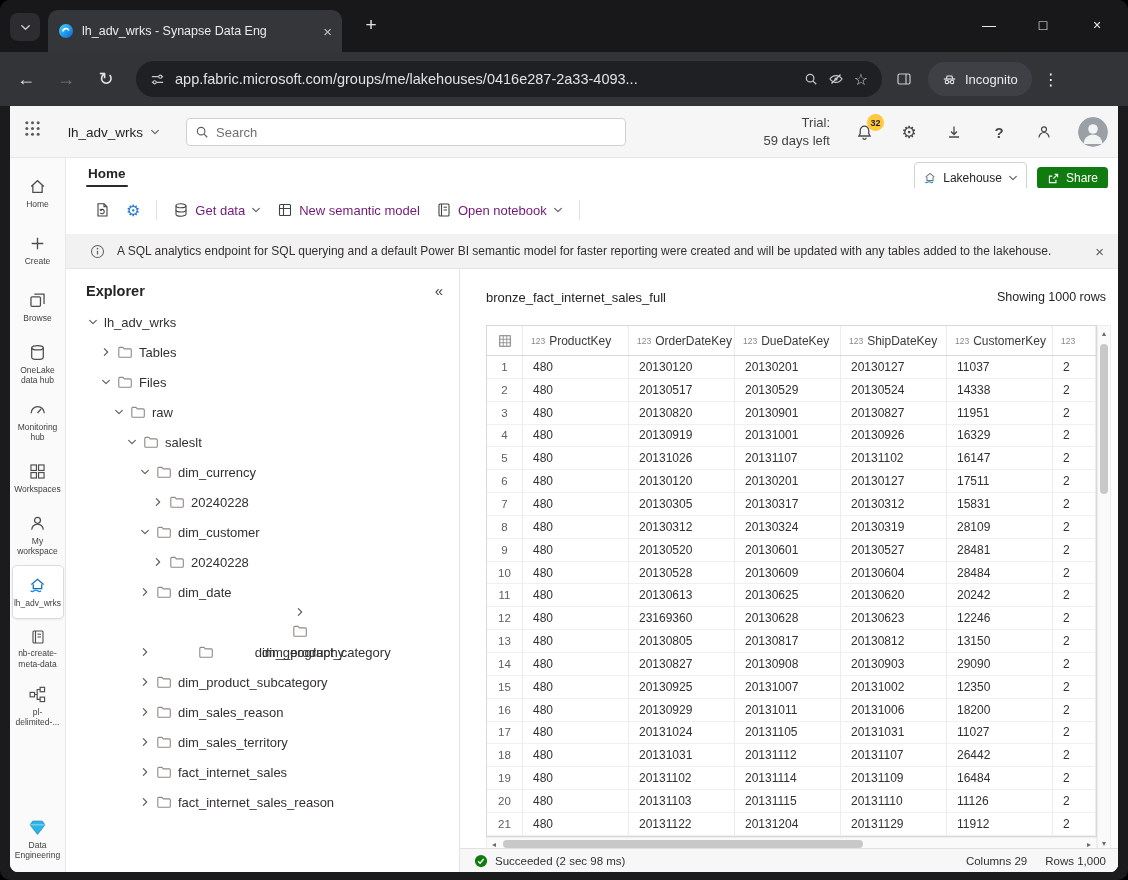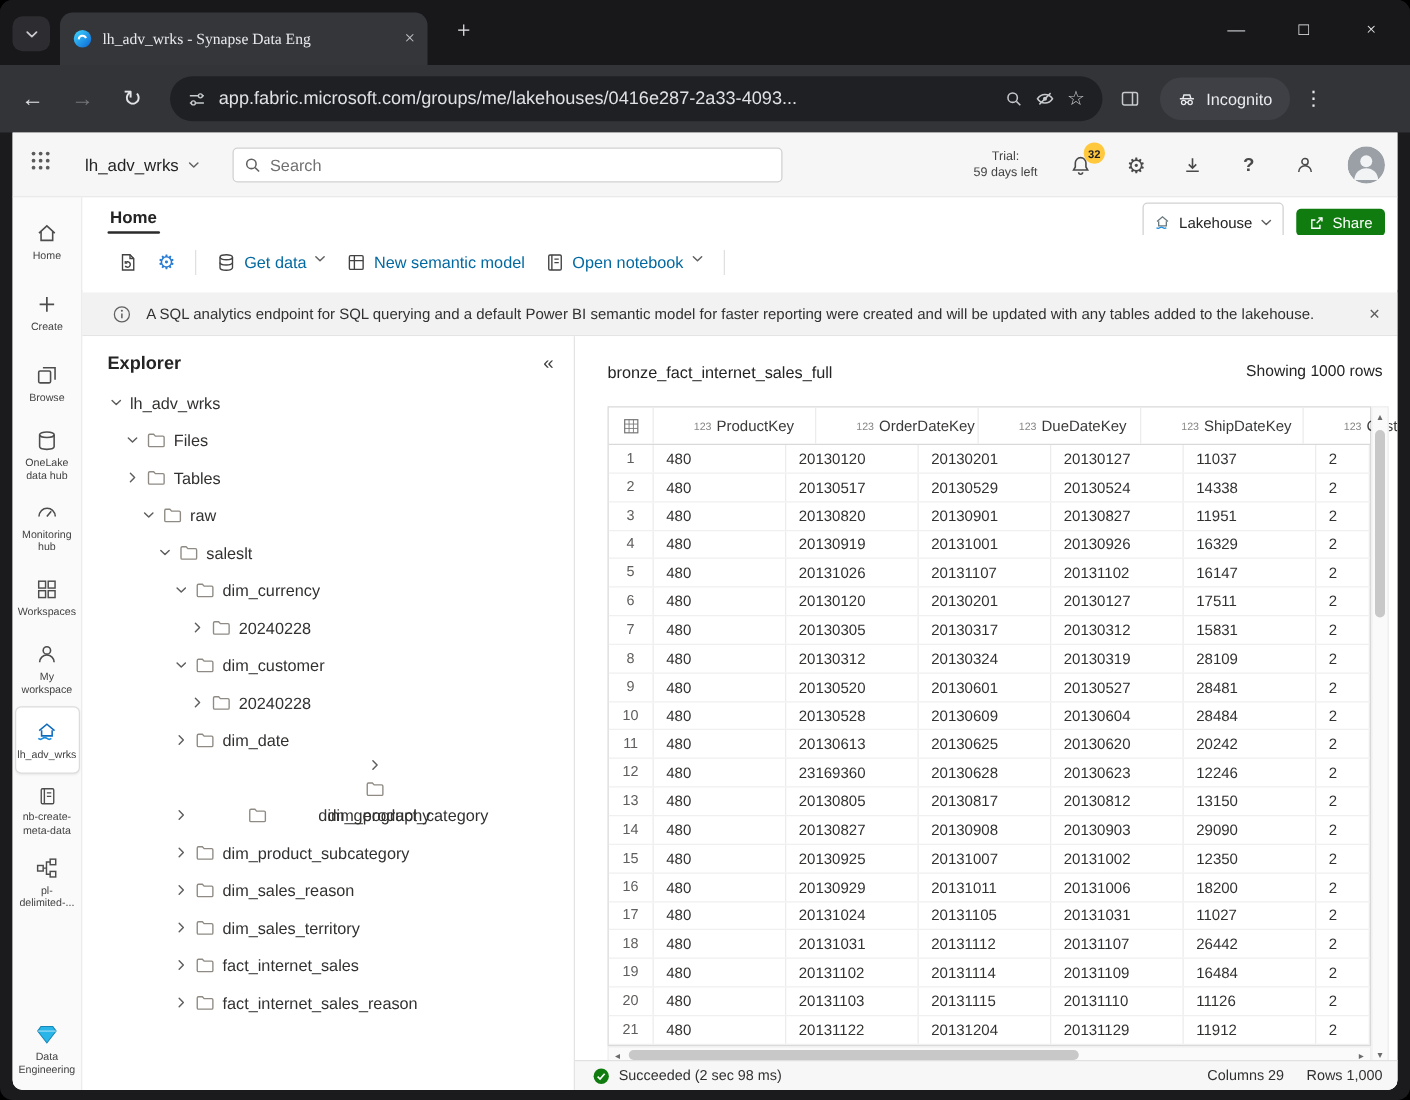--- a/index.html
+++ b/index.html
@@ -1,21 +1,21 @@
 <!DOCTYPE html>
 <html><head>
 <meta charset="utf-8">
 <style>
   *{margin:0;padding:0;box-sizing:border-box;}
   html,body{background:#000;}
   body{font-family:"Liberation Sans",sans-serif;-webkit-font-smoothing:antialiased;}
   .window{position:relative;width:1128px;height:880px;background:#1b1b1e;border-radius:10px;overflow:hidden;}
 
   
-  .tabstrip{position:absolute;top:0;left:0;right:0;height:52px;background:#18181b;font-family:Liberation Serif, serif;}
+  .tabstrip{position:absolute;top:0;left:0;right:0;height:52px;background:#18181b;}
   .tab-search{position:absolute;left:10px;top:13px;width:30px;height:28px;border-radius:8px;background:#2d2d31;color:#c9cbce;display:flex;align-items:center;justify-content:center;}
   .btab{position:absolute;left:48px;top:10px;width:294px;height:42px;background:#35363a;border-radius:10px 10px 0 0;display:flex;align-items:center;gap:8px;padding:0 10px;color:#e8eaed;font-size:12.5px;}
   .btab-title{flex:1;white-space:nowrap;overflow:hidden;}
   .btab-close{color:#bdc1c6;font-size:15px;line-height:1;}
   .newtab{position:absolute;left:358px;top:14px;color:#dfe1e5;font-size:19px;width:26px;text-align:center;}
   .win-controls{position:absolute;right:4px;top:0;height:50px;display:flex;align-items:center;}
   .win-btn{width:54px;text-align:center;color:#e8eaed;font-size:14px;}
   .browser-bar{position:absolute;top:52px;left:0;right:0;height:54px;background:#333438;display:flex;align-items:center;padding:0 8px;gap:4px;}
   .nav-ic{width:36px;height:36px;display:flex;align-items:center;justify-content:center;color:#e2e4e7;font-size:18px;border-radius:50%;}
   .nav-ic.disabled{color:#74767a;}
@@ -30,42 +30,42 @@
   .page{position:absolute;left:10px;right:10px;top:106px;bottom:8px;background:#fff;border-radius:0 0 8px 8px;overflow:hidden;color:#323130;}
 
   .app-header{position:absolute;left:0;right:0;top:0;height:52px;background:#f6f6f6;border-bottom:1px solid #e6e6e6;}
   .waffle{position:absolute;left:14px;top:14px;color:#5b5b5b;}
   .ws-switch{position:absolute;left:58px;top:0;height:52px;display:flex;align-items:center;gap:7px;font-size:13.5px;color:#242424;}
   .ws-switch .chev{color:#616161;}
   .search-box{position:absolute;left:176px;top:12px;width:440px;height:28px;background:#fff;border:1px solid #d1d1d1;border-radius:4px;display:flex;align-items:center;padding:0 8px;gap:7px;}
   .search-box input{border:none;outline:none;flex:1;font-size:13px;color:#323130;font-family:"Liberation Sans",sans-serif;background:transparent;}
   .search-box input::placeholder{color:#707070;}
   .hdr-right{position:absolute;right:10px;top:0;height:52px;display:flex;align-items:center;gap:23px;}
-  .trial{font-size:10px;color:#424242;line-height:1.35;text-align:center;}
+  .trial{font-size:13px;color:#424242;line-height:1.35;text-align:right;}
   .hdr-ic{position:relative;color:#494949;display:flex;align-items:center;justify-content:center;width:22px;height:22px;font-size:17px;}
   .badge{position:absolute;top:-7px;right:-9px;min-width:17px;height:17px;border-radius:9px;background:#ffc83d;color:#1f1f1f;font-size:9px;display:flex;align-items:center;justify-content:center;padding:0 2px;font-weight:bold;}
   .avatar{width:30px;height:30px;border-radius:50%;overflow:hidden;display:flex;}
 
   .nav-rail{position:absolute;left:0;top:52px;bottom:0;width:56px;background:#fafafa;border-right:1px solid #e8e8e8;display:flex;flex-direction:column;align-items:center;padding:8px 2px 6px;gap:3px;}
   .rail-item{width:52px;min-height:54px;display:flex;flex-direction:column;align-items:center;justify-content:center;gap:3px;border-radius:5px;padding:4px 1px;}
   .rail-item.selected{background:#fff;border:1px solid #dcdcdc;box-shadow:0 1px 2px rgba(0,0,0,.07);}
   .rail-item.rail-bottom{margin-top:auto;}
   .rail-icon{color:#4d4d4d;display:flex;}
   .rail-item.selected .rail-icon{color:#0f6cbd;}
   .rail-label{font-size:8.5px;color:#424242;text-align:center;line-height:1.2;word-break:break-word;max-width:52px;}
 
   .content{position:absolute;left:56px;right:0;top:52px;bottom:0;}
   .tab-row{position:absolute;left:0;right:0;top:0;height:30px;background:#fff;}
   .home-tab{position:absolute;left:22px;top:0;height:30px;display:flex;align-items:center;font-size:13.5px;font-weight:bold;color:#242424;}
   .home-tab:after{content:"";position:absolute;left:-2px;right:-2px;bottom:1px;height:2.5px;background:#2b2b2b;border-radius:2px;}
   .tabrow-right{position:absolute;right:10px;top:4px;display:flex;gap:10px;align-items:center;}
   .lakehouse-pill{height:32px;border:1px solid #d1d1d1;border-radius:4px;background:#fff;display:flex;align-items:center;gap:6px;padding:0 8px;font-size:12px;color:#242424;}
   .share-btn{height:22px;border-radius:4px;background:#107c10;color:#fff;display:flex;align-items:center;gap:6px;padding:0 10px;font-size:12px;}
   .ribbon{position:absolute;left:0;right:0;top:30px;height:44px;background:#fff;display:flex;align-items:center;padding-left:28px;gap:16px;}
-  .rb-item{display:flex;align-items:flex-start;gap:6px;font-size:13px;color:#0369a1;}
+  .rb-item{display:flex;align-items:center;gap:6px;font-size:13px;color:#701a75;}
   .rb-ic{display:flex;color:#424242;}
   .rb-sep{width:1px;height:20px;background:#e0e0e0;}
   .chev-down{display:inline-flex;transform:rotate(90deg);color:#616161;}
   .banner{position:absolute;left:0;right:0;top:76px;height:34px;background:#f2f2f2;display:flex;align-items:center;padding:0 14px 0 24px;gap:12px;}
   .banner-text{flex:1;font-size:12px;color:#323130;}
   .banner-close{color:#605e5c;font-size:15px;}
 
   .workspace{position:absolute;left:0;right:0;top:110px;bottom:0;border-top:1px solid #e4e4e4;}
   .explorer{position:absolute;left:0;top:0;bottom:0;width:394px;border-right:1px solid #e4e4e4;background:#fff;overflow:hidden;}
   .explorer-head{display:flex;align-items:center;justify-content:space-between;padding:13px 16px 8px 20px;}
@@ -77,21 +77,21 @@
   .tree-folder{display:flex;}
   .tree-label{font-size:13px;color:#323130;white-space:nowrap;}
 
   .main{position:absolute;left:394px;right:0;top:0;bottom:0;background:#fff;}
   .preview-header{position:absolute;left:0;right:0;top:0;height:56px;display:flex;align-items:center;justify-content:space-between;padding:0 12px 0 26px;text-align:right;}
   .preview-title{font-size:13px;color:#242424;}
   .showing{font-size:12.5px;color:#242424;}
 
   .grid-wrap{position:absolute;left:26px;top:56px;width:611px;border:1px solid #d9d9d9;background:#fff;}
   .ghead-row,.grow{display:grid;grid-template-columns:36px 106px 106px 106px 106px 106px 43px;}
-  .ghead-row{height:30px;border-bottom:1px solid #d9d9d9;gap:24px;}
+  .ghead-row{height:30px;border-bottom:1px solid #d9d9d9;}
   .grow{height:22.85px;border-bottom:1px solid #f0f0f0;}
   .gcell{border-right:1px solid #ececec;overflow:hidden;display:flex;align-items:center;white-space:nowrap;}
   .gcorner{justify-content:center;}
   .ghead .type-ic{font-size:8.5px;color:#8a8886;margin:0 4px 0 8px;flex:none;}
   .ghead .cname{font-size:12px;color:#3b3a39;}
   .rownum{justify-content:center;font-size:11.5px;color:#605e5c;}
   .gdata{padding-left:10px;font-size:12px;color:#323130;}
 
   .vscroll{position:absolute;left:637px;width:14px;top:56px;height:526px;background:#fafafa;border:1px solid #ededed;display:flex;flex-direction:column;align-items:center;}
   .vs-arrow{height:14px;font-size:8px;color:#6b6b6b;display:flex;align-items:center;}
@@ -496,44 +496,44 @@
           <div>
               <div class="tree-row" style="padding-left: 22px;">
                 <span class="chev open">
                   <svg viewBox="0 0 12 12" width="10" height="10">
                     <path d="M4 2l4 4-4 4" fill="none" stroke="currentColor" stroke-width="1.4" stroke-linecap="round" stroke-linejoin="round"></path>
                   </svg>
                 </span>
                 <span class="tree-label">lh_adv_wrks</span>
               </div>
               <div class="tree-row" style="padding-left: 35px;">
+                <span class="chev">
+                  <svg viewBox="0 0 12 12" width="10" height="10">
+                    <path d="M4 2l4 4-4 4" fill="none" stroke="currentColor" stroke-width="1.4" stroke-linecap="round" stroke-linejoin="round"></path>
+                  </svg>
+                </span>
+                <span class="tree-folder">
+                  <svg viewBox="0 0 16 16" width="16" height="16" xmlns="http://www.w3.org/2000/svg">
+                    <path d="M1.8 4.4c0-.6.4-1 1-1h3.1l1.4 1.5h6a1 1 0 0 1 1 1v6.4a1 1 0 0 1-1 1H2.8a1 1 0 0 1-1-1z" fill="none" stroke="#8f8b84" stroke-width="1.1"></path>
+                  </svg>
+                </span>
+                <span class="tree-label">Tables</span>
+              </div>
+              <div class="tree-row" style="padding-left: 35px;">
                 <span class="chev open">
                   <svg viewBox="0 0 12 12" width="10" height="10">
                     <path d="M4 2l4 4-4 4" fill="none" stroke="currentColor" stroke-width="1.4" stroke-linecap="round" stroke-linejoin="round"></path>
                   </svg>
                 </span>
                 <span class="tree-folder">
                   <svg viewBox="0 0 16 16" width="16" height="16" xmlns="http://www.w3.org/2000/svg">
                     <path d="M1.8 4.4c0-.6.4-1 1-1h3.1l1.4 1.5h6a1 1 0 0 1 1 1v6.4a1 1 0 0 1-1 1H2.8a1 1 0 0 1-1-1z" fill="none" stroke="#8f8b84" stroke-width="1.1"></path>
                   </svg>
                 </span>
                 <span class="tree-label">Files</span>
-              </div>
-              <div class="tree-row" style="padding-left: 35px;">
-                <span class="chev">
-                  <svg viewBox="0 0 12 12" width="10" height="10">
-                    <path d="M4 2l4 4-4 4" fill="none" stroke="currentColor" stroke-width="1.4" stroke-linecap="round" stroke-linejoin="round"></path>
-                  </svg>
-                </span>
-                <span class="tree-folder">
-                  <svg viewBox="0 0 16 16" width="16" height="16" xmlns="http://www.w3.org/2000/svg">
-                    <path d="M1.8 4.4c0-.6.4-1 1-1h3.1l1.4 1.5h6a1 1 0 0 1 1 1v6.4a1 1 0 0 1-1 1H2.8a1 1 0 0 1-1-1z" fill="none" stroke="#8f8b84" stroke-width="1.1"></path>
-                  </svg>
-                </span>
-                <span class="tree-label">Tables</span>
               </div>
               <div class="tree-row" style="padding-left: 48px;">
                 <span class="chev open">
                   <svg viewBox="0 0 12 12" width="10" height="10">
                     <path d="M4 2l4 4-4 4" fill="none" stroke="currentColor" stroke-width="1.4" stroke-linecap="round" stroke-linejoin="round"></path>
                   </svg>
                 </span>
                 <span class="tree-folder">
                   <svg viewBox="0 0 16 16" width="16" height="16" xmlns="http://www.w3.org/2000/svg">
                     <path d="M1.8 4.4c0-.6.4-1 1-1h3.1l1.4 1.5h6a1 1 0 0 1 1 1v6.4a1 1 0 0 1-1 1H2.8a1 1 0 0 1-1-1z" fill="none" stroke="#8f8b84" stroke-width="1.1"></path>

